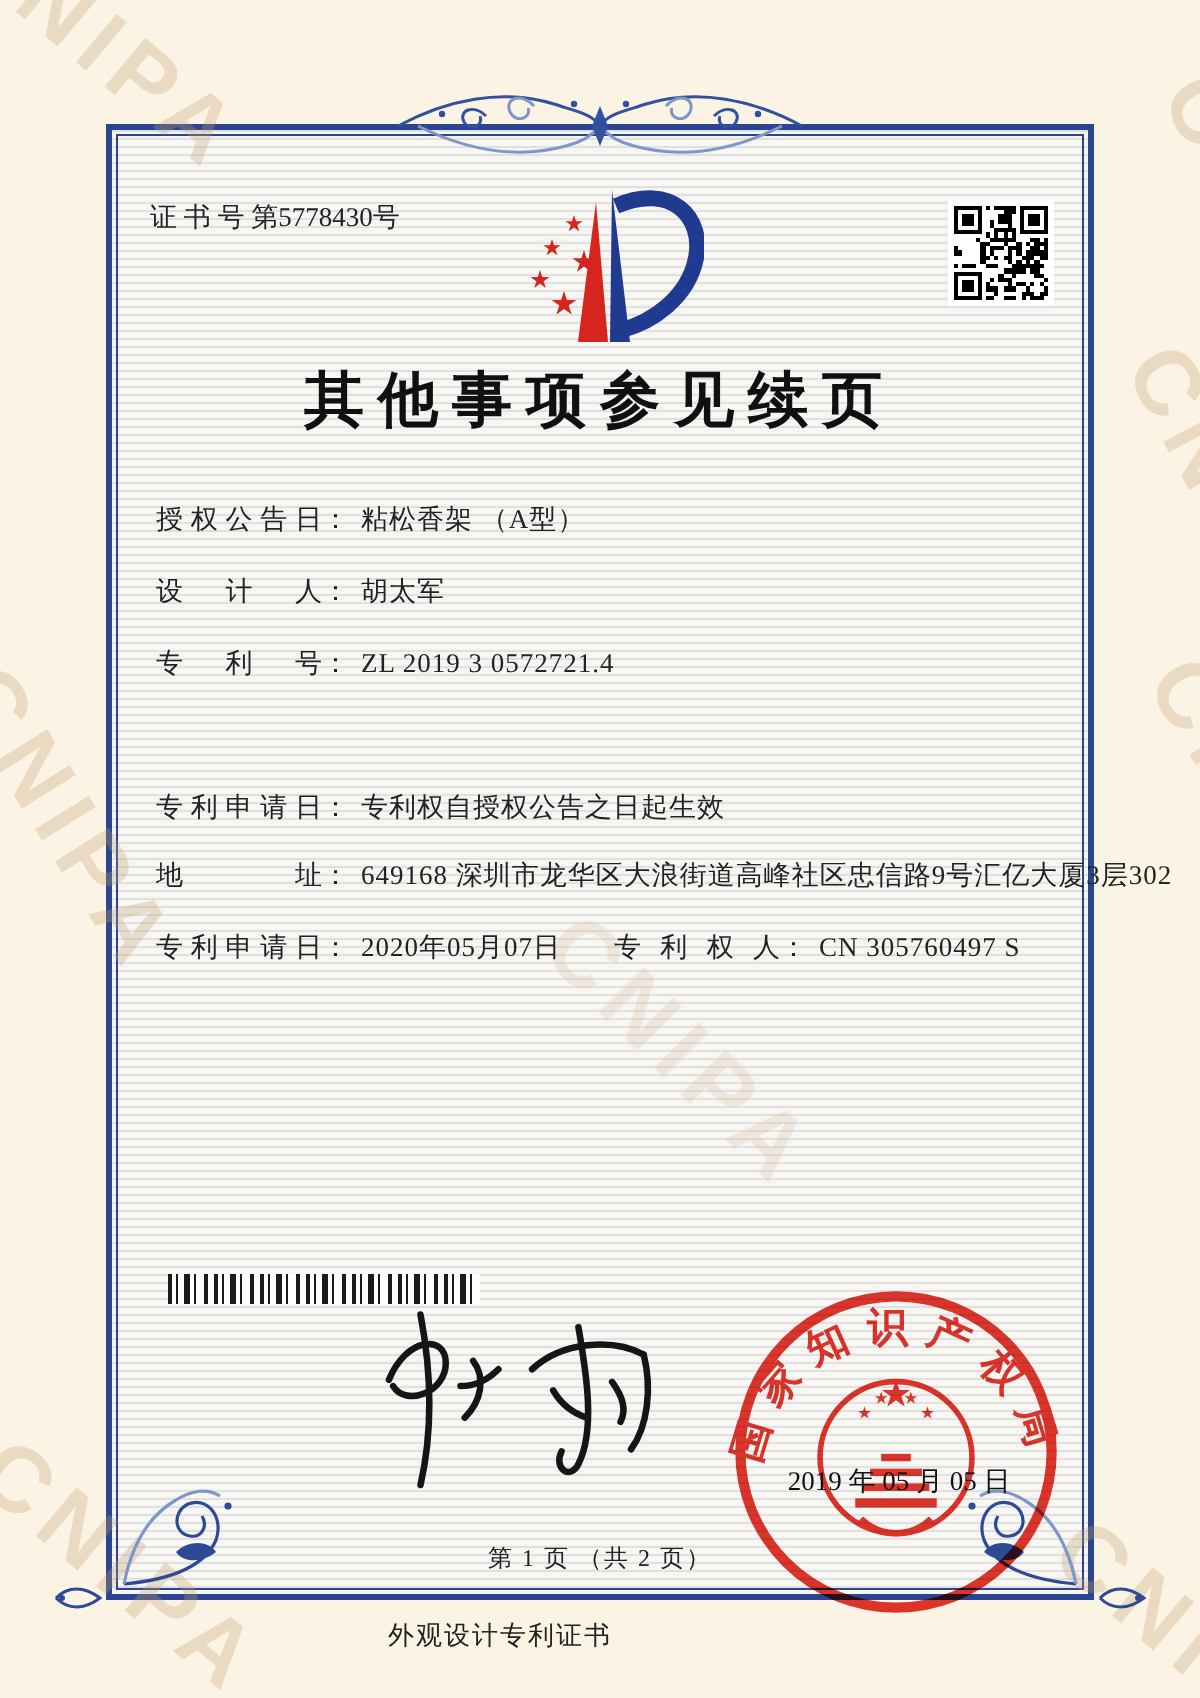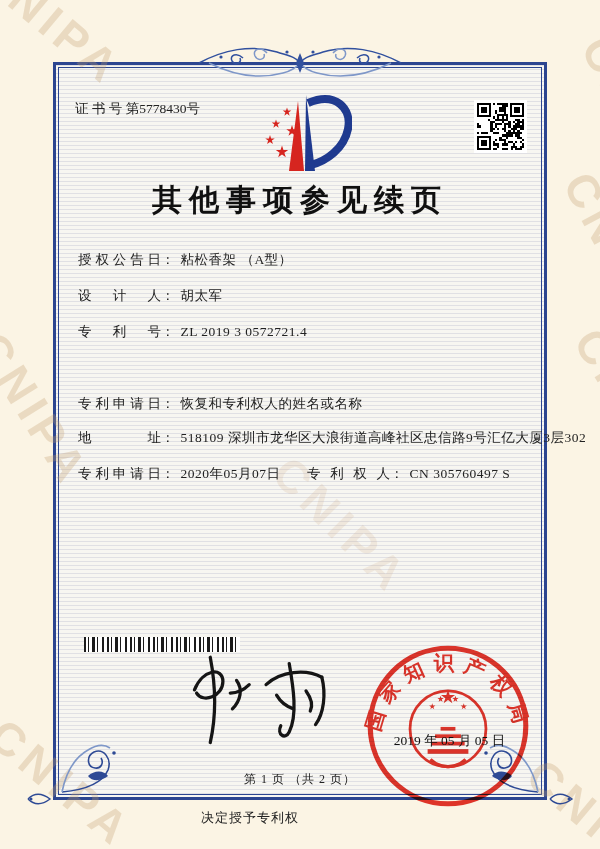--- a/index.html
+++ b/index.html
@@ -307,24 +307,24 @@
   <div class="abs frow r1">
     <span class="flabel">授权公告日</span><span class="fcolon">：</span><span class="fval">粘松香架 （A型）</span>
   </div>
   <div class="abs frow r2">
     <span class="flabel">设计人</span><span class="fcolon">：</span><span class="fval">胡太军</span>
   </div>
   <div class="abs frow r3">
     <span class="flabel">专利号</span><span class="fcolon">：</span><span class="fval">ZL 2019 3 0572721.4</span>
   </div>
   <div class="abs frow r5">
-    <span class="flabel">专利申请日</span><span class="fcolon">：</span><span class="fval">恢复和专利权人的姓名或名称</span>
+    <span class="flabel">专利申请日</span><span class="fcolon">：</span><span class="fval">专利权自授权公告之日起生效</span>
   </div>
   <div class="abs frow r6">
-    <span class="flabel">地址</span><span class="fcolon">：</span><span class="fval">518109 深圳市龙华区大浪街道高峰社区忠信路9号汇亿大厦3层302</span>
+    <span class="flabel">地址</span><span class="fcolon">：</span><span class="fval">649168 深圳市龙华区大浪街道高峰社区忠信路9号汇亿大厦3层302</span>
   </div>
   <div class="abs frow r7">
     <span class="flabel">专利申请日</span><span class="fcolon">：</span><span class="fval">2020年05月07日</span>
     <span class="pair2">
       <span class="flabel">专利权人</span><span class="fcolon">：</span><span class="fval">CN 305760497 S</span>
     </span>
   </div>
 
 
   <div class="abs barcode"></div>
@@ -363,15 +363,15 @@
       <rect x="87" y="96" width="16" height="4"></rect>
       <rect x="81" y="104" width="28" height="4"></rect>
       <rect x="77" y="112" width="36" height="4"></rect>
       <rect x="73" y="120" width="44" height="5"></rect>
       <path d="M76,131 A27,27 0 0 0 114,131" fill="none" stroke="#e0261c" stroke-width="3.5"></path>
     </g>
   </svg>
   <div class="abs seal-date">2019 年 05 月 05 日</div>
 
   <div class="abs page-footer">第 1 页 （共 2 页）</div>
-  <div class="abs cont-note">决定授予专利权</div>
+  <div class="abs cont-note">外观设计专利证书</div>
 
 </div>
 
 </body></html>

